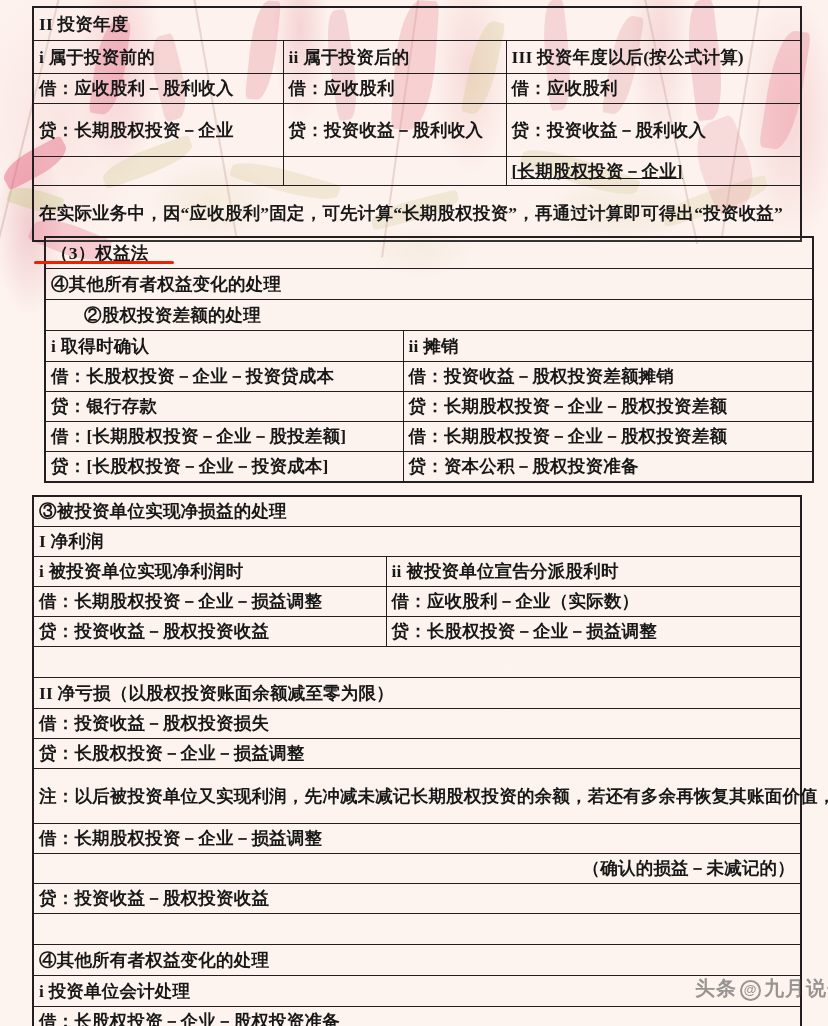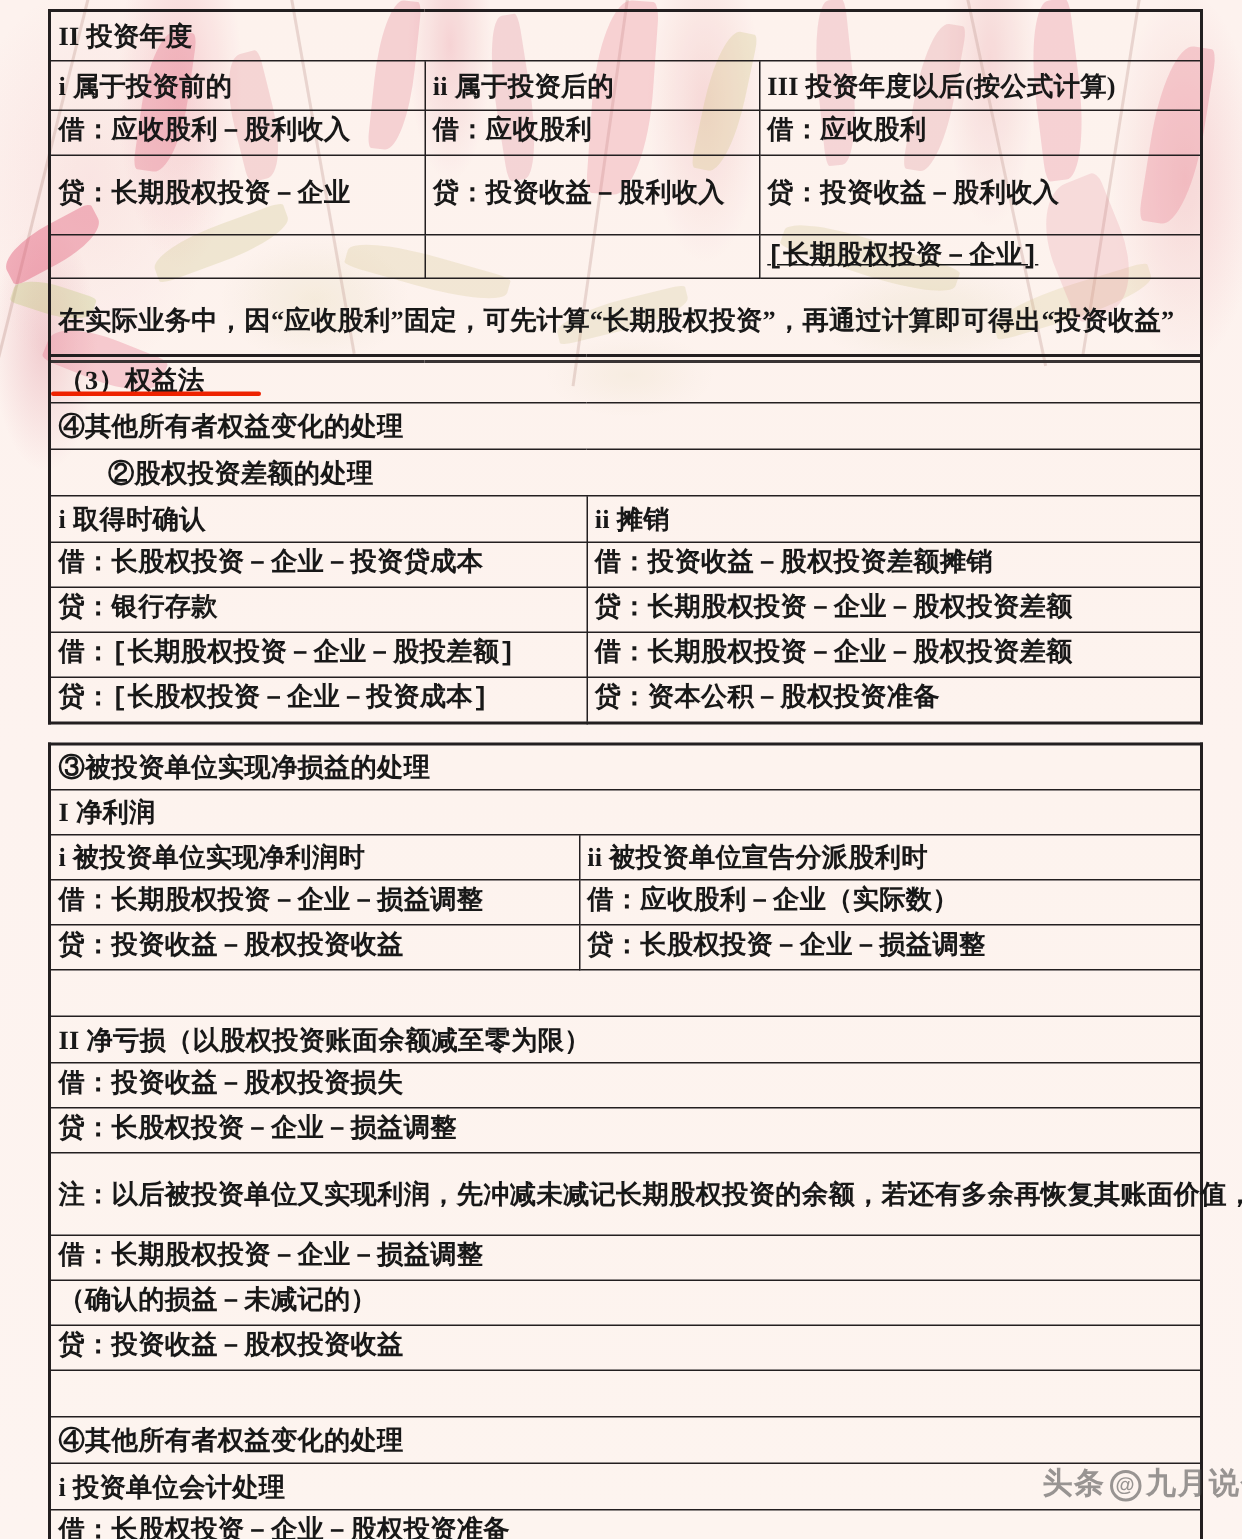--- a/index.html
+++ b/index.html
@@ -69,21 +69,20 @@
     color: #181818;
     font-weight: 700;
     letter-spacing: .2px;
     white-space: nowrap;
     overflow: visible;
   }
   .tbl td.blank { }
   .red {
     color: #ee0000;
     font-weight: 700;
-    font-family: Liberation Mono, monospace;
   }
   .wrap { white-space: normal; }
   .ind1 { padding-left: 22px; }
   .ind2 { padding-left: 44px; }
   .ind3 { padding-left: 62px; }
   .und { text-decoration: underline; text-decoration-thickness: 1px; }
 
   .redline {
     position: absolute;
     height: 3px;
@@ -181,21 +180,21 @@
         <td class="blank" style="height:26px;"></td>
         <td class="blank"></td>
         <td class="red ind2 und">[长期股权投资－企业]</td>
       </tr>
       <tr>
         <td colspan="3" class="wrap" style="height:52px;">在实际业务中，因“应收股利”固定，可先计算“长期股权投资”，再通过计算即可得出“投资收益”</td>
       </tr>
     </tbody>
   </table>
 
-  <table class="tbl" style="left:32px; top:236px; width:768px;">
+  <table class="tbl" style="left:44px; top:236px; width:768px;">
     <colgroup>
         <col style="width:358px">
         <col style="width:410px">
       </colgroup>
     <tbody>
       <tr>
         <td colspan="2" class="ind1" style="height:28px;">（3）权益法</td>
       </tr>
       <tr>
         <td colspan="2" style="height:28px;">④其他所有者权益变化的处理</td>
@@ -264,21 +263,21 @@
       <tr>
         <td colspan="2" class="red ind1" style="height:27px;">贷：长股权投资－企业－损益调整</td>
       </tr>
       <tr>
         <td colspan="2" class="wrap" style="height:52px;">注：以后被投资单位又实现利润，先冲减未减记长期股权投资的余额，若还有多余再恢复其账面价值，恢复时</td>
       </tr>
       <tr>
         <td colspan="2" class="red" style="height:27px;">借：长期股权投资－企业－损益调整</td>
       </tr>
       <tr>
-        <td colspan="2" class="red ind2" style="height:27px;">（确认的损益－未减记的）</td>
+        <td colspan="2" class="red ind2" style="height:27px;text-align:right;">（确认的损益－未减记的）</td>
       </tr>
       <tr>
         <td colspan="2" class="red ind1" style="height:27px;">贷：投资收益－股权投资收益</td>
       </tr>
       <tr>
         <td colspan="2" class="blank" style="height:28px;"></td>
       </tr>
       <tr>
         <td colspan="2" style="height:28px;border-radius:13px;">④其他所有者权益变化的处理</td>
       </tr>

